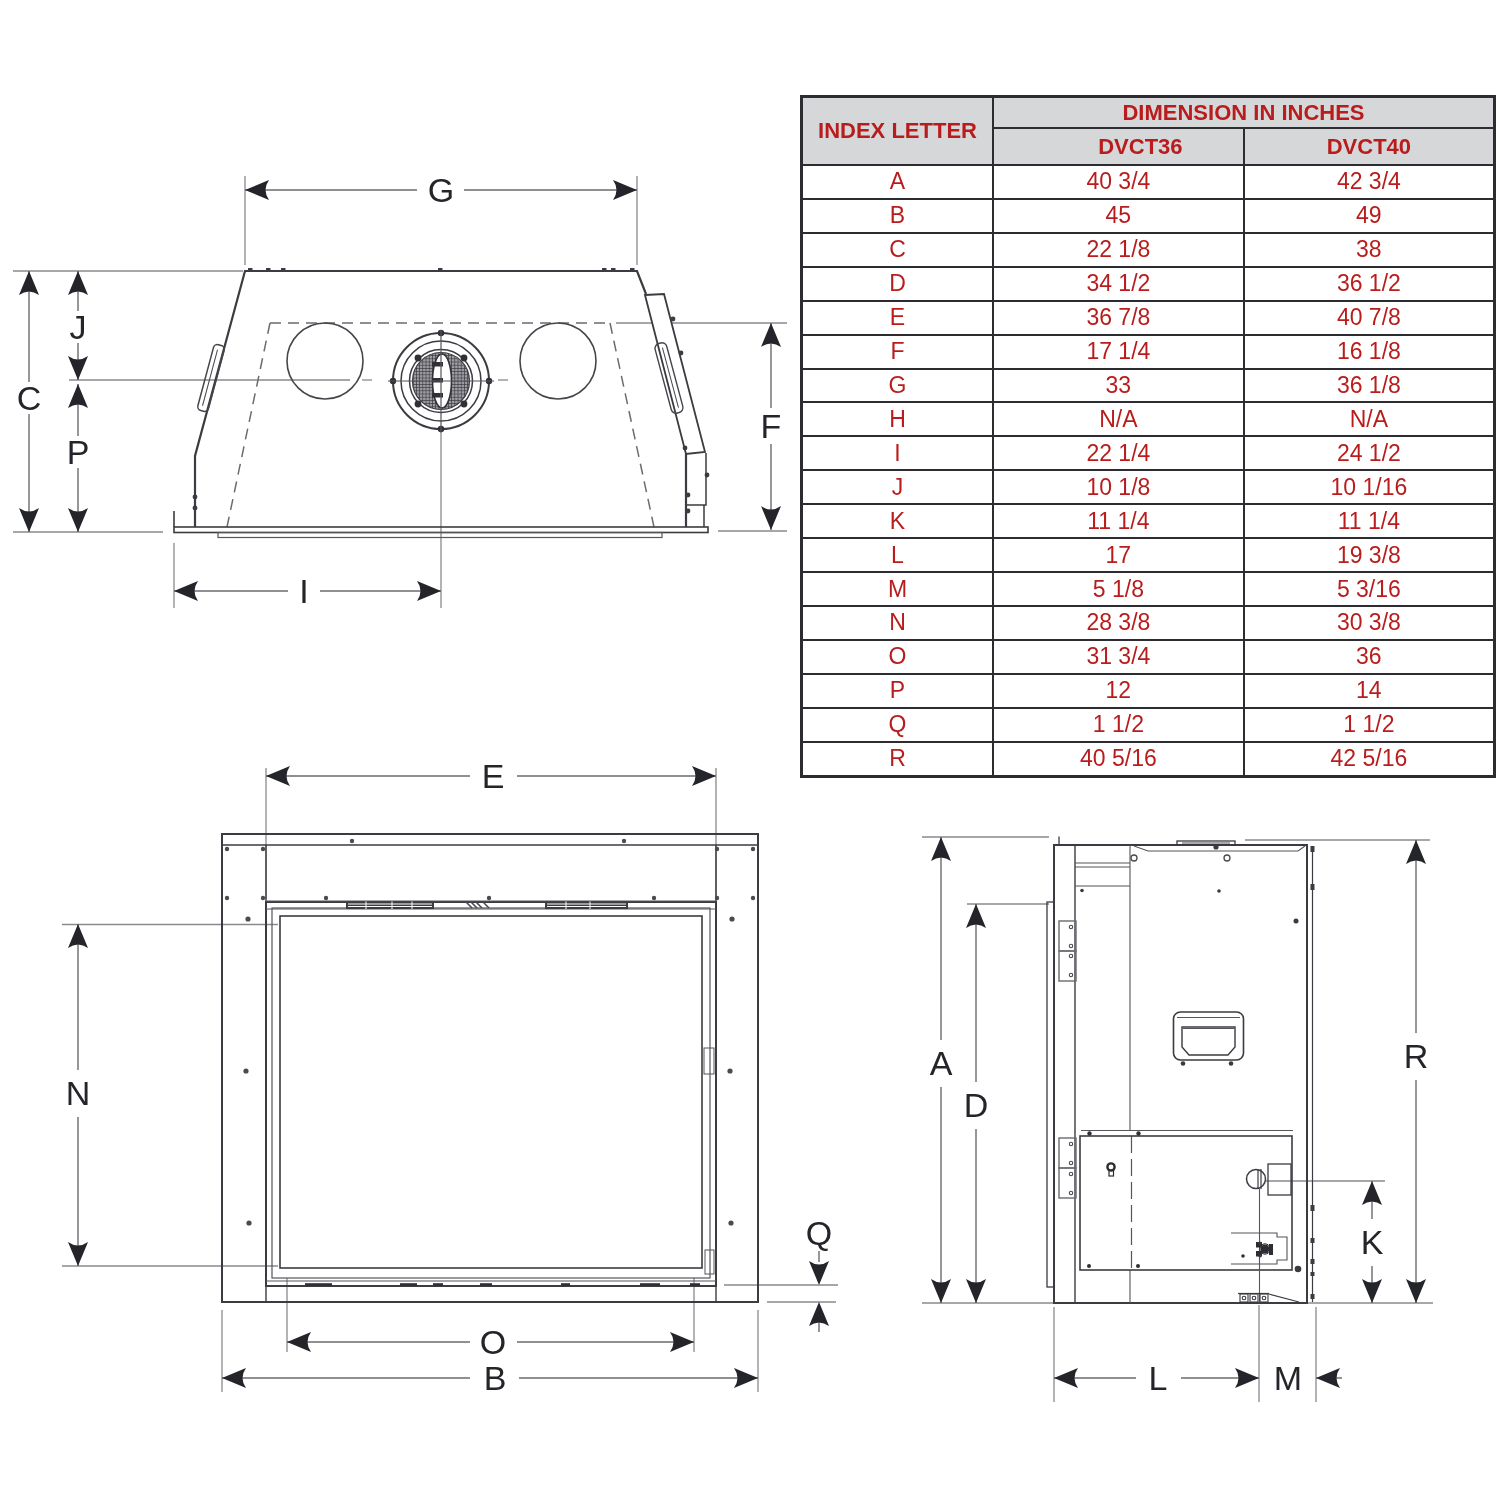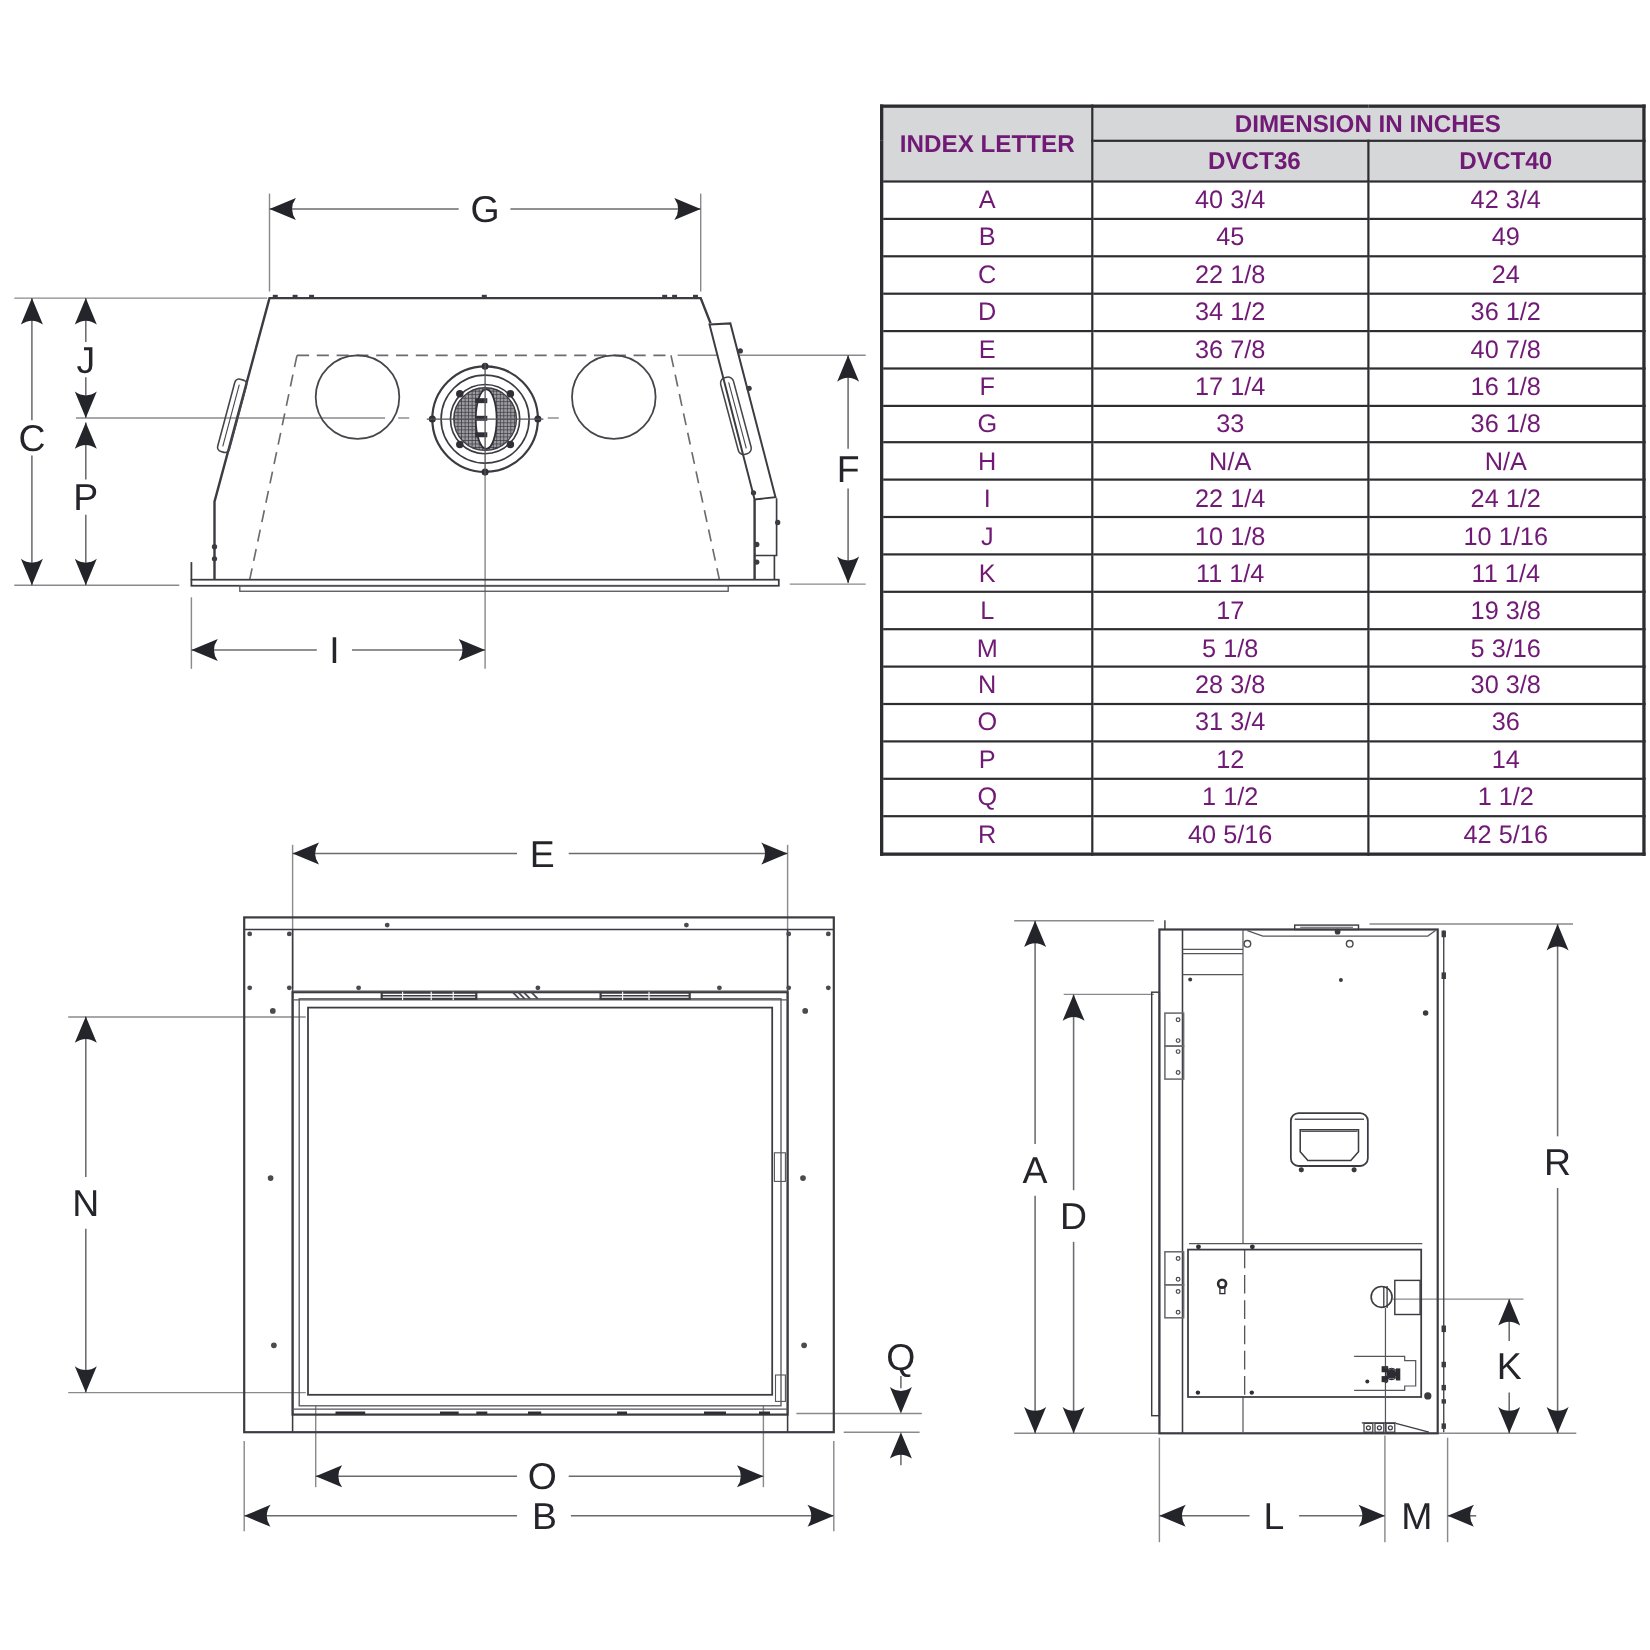--- a/index.html
+++ b/index.html
@@ -1,20 +1,20 @@
 <!DOCTYPE html>
 <html><head>
 <meta charset="utf-8">
 <style>
   html,body{margin:0;padding:0;background:#ffffff;}
   #page{position:relative;width:1500px;height:1500px;background:#ffffff;overflow:hidden;
         font-family:"Liberation Sans", sans-serif;}
   #dimtable{position:absolute;left:800px;top:95px;width:696px;height:683px;
             border-collapse:collapse;table-layout:fixed;
-            font-family:"Liberation Sans", sans-serif;color:#701a75;}
+            font-family:"Liberation Sans", sans-serif;color:#b91c1c;}
   #dimtable td,#dimtable th{border:2px solid #2c2c31;text-align:center;vertical-align:middle;
             padding:0;font-size:23px;line-height:1;}
   #dimtable .hd{background:#d6d7d8;font-weight:bold;font-size:22px;}
   #dimtable{border:3px solid #2c2c31;}
   svg{position:absolute;left:0;top:0;}
 </style>
 </head>
 <body>
 <div id="page">
 <svg width="1500" height="1500" viewBox="0 0 1500 1500">
@@ -446,21 +446,21 @@
           <td>42 3/4</td>
         </tr>
 <tr>
           <td>B</td>
           <td>45</td>
           <td>49</td>
         </tr>
 <tr>
           <td>C</td>
           <td>22 1/8</td>
-          <td>24</td>
+          <td>38</td>
         </tr>
 <tr>
           <td>D</td>
           <td>34 1/2</td>
           <td>36 1/2</td>
         </tr>
 <tr>
           <td>E</td>
           <td>36 7/8</td>
           <td>40 7/8</td>

